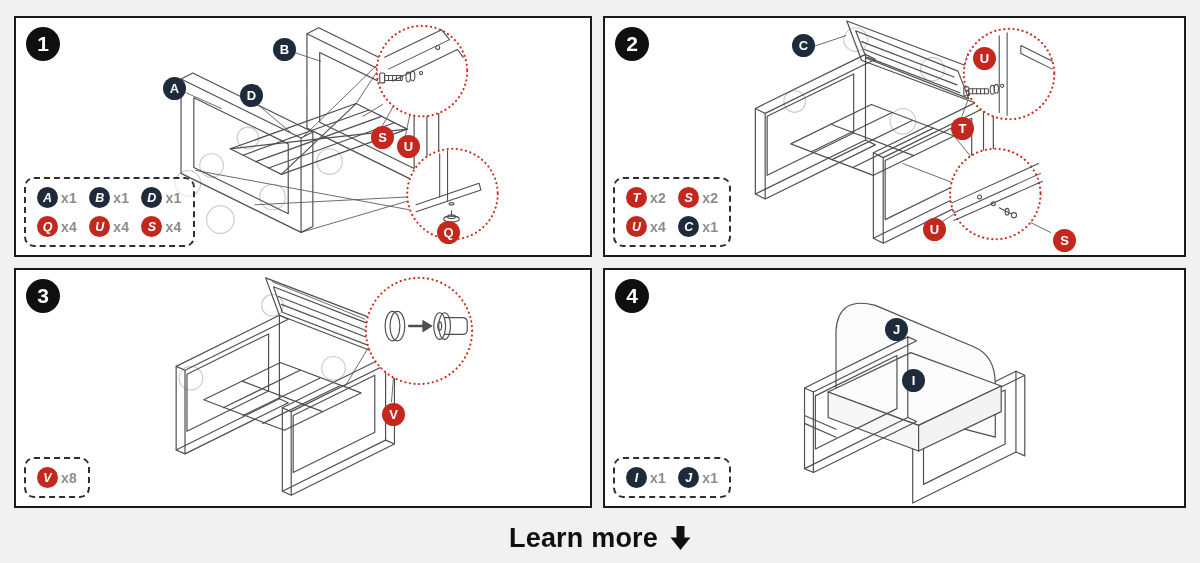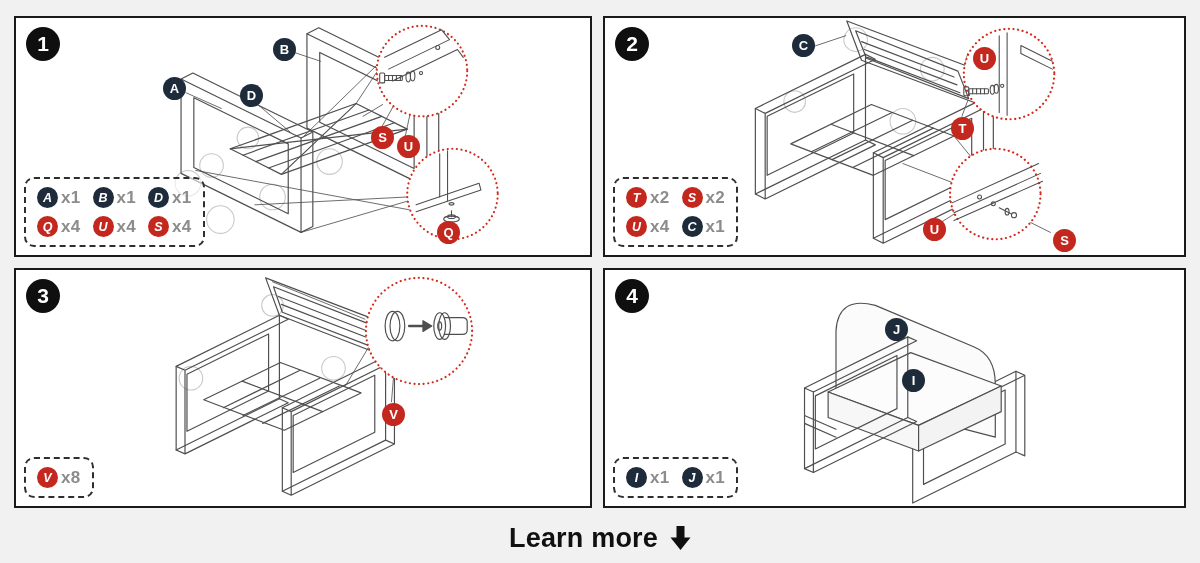--- a/index.html
+++ b/index.html
@@ -24,21 +24,21 @@
   .dark{background:var(--dark-badge);}
   .red{background:var(--red-badge);}
   .legend{position:absolute;left:8px;bottom:8px;border:2px dashed #2e2e2e;border-radius:10px;
           padding:8px 11px;display:inline-grid;column-gap:12px;row-gap:8px;z-index:3;background:rgba(255,255,255,.6);}
   .cols3{grid-template-columns:repeat(3,auto);}
   .cols2{grid-template-columns:repeat(2,auto);}
   .cols1{grid-template-columns:auto;}
   .li{display:flex;align-items:center;gap:3px;}
   .li .b{width:21px;height:21px;border-radius:50%;color:#fff;font-size:12.5px;font-weight:800;
          display:inline-flex;align-items:center;justify-content:center;}
-  .li em{font-style:normal;color:var(--count-text);font-size:17px;font-weight:700;letter-spacing:.3px;}
+  .li em{font-style:normal;color:var(--count-text);font-size:14px;font-weight:700;letter-spacing:.3px;}
   .footer{position:absolute;left:0;top:513px;width:1200px;height:50px;display:flex;
           align-items:center;justify-content:center;gap:12px;}
   .footer .txt{font-size:27px;font-weight:800;color:#101010;letter-spacing:.2px;}
 </style>
 </head>
 <body>
 
 <div class="stage">
 
   <div class="panel p1">

